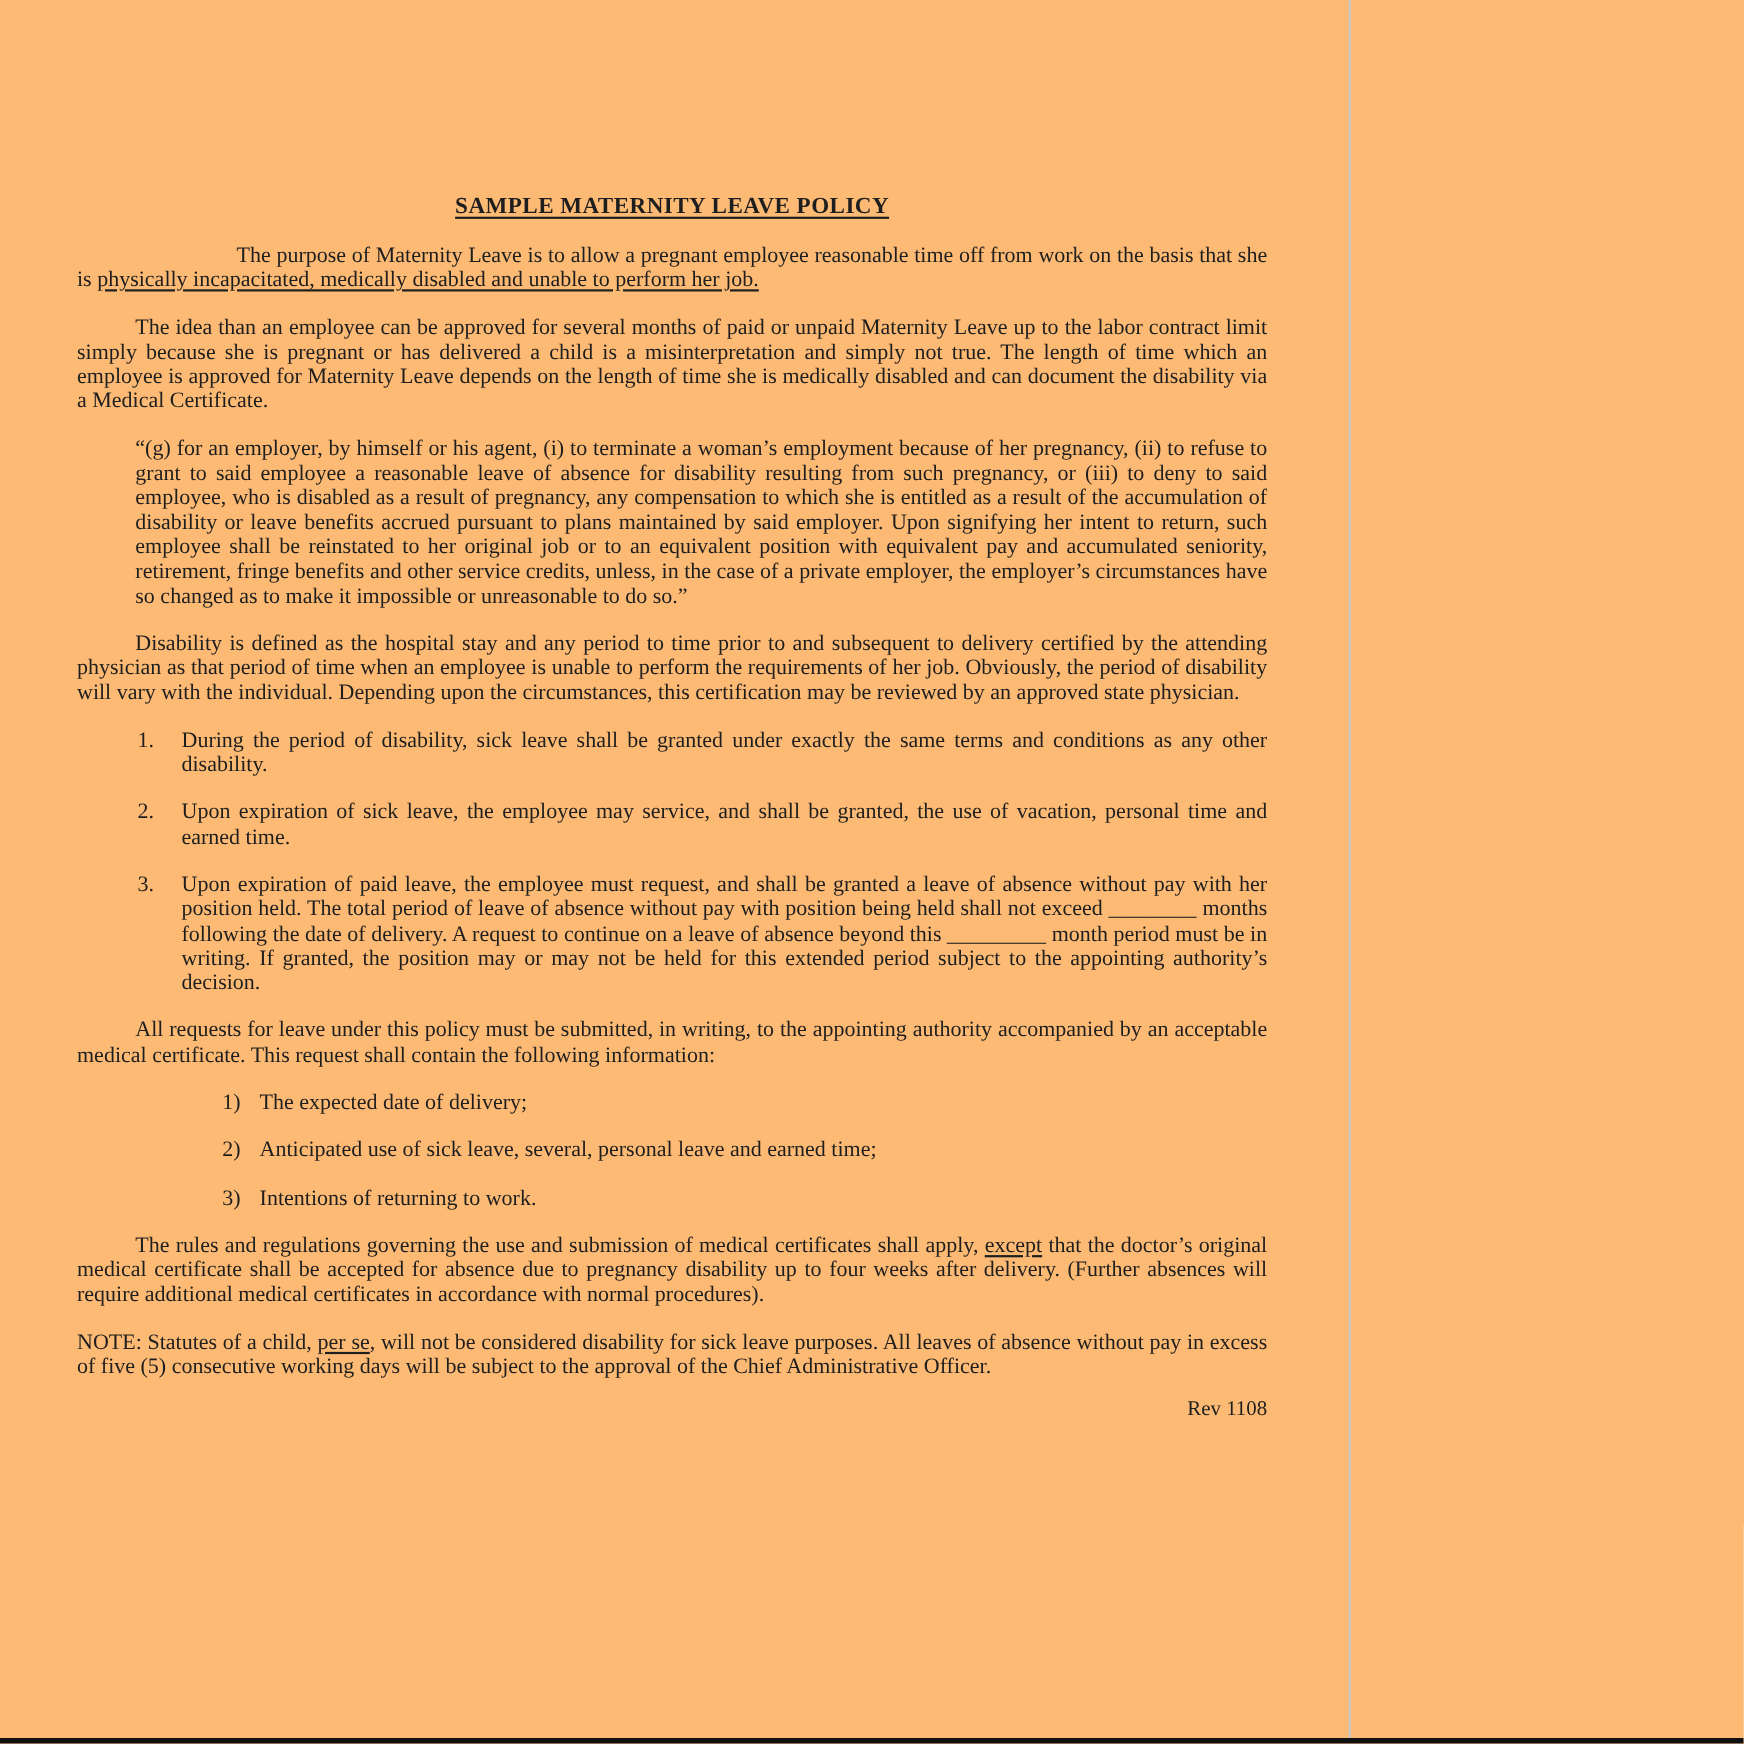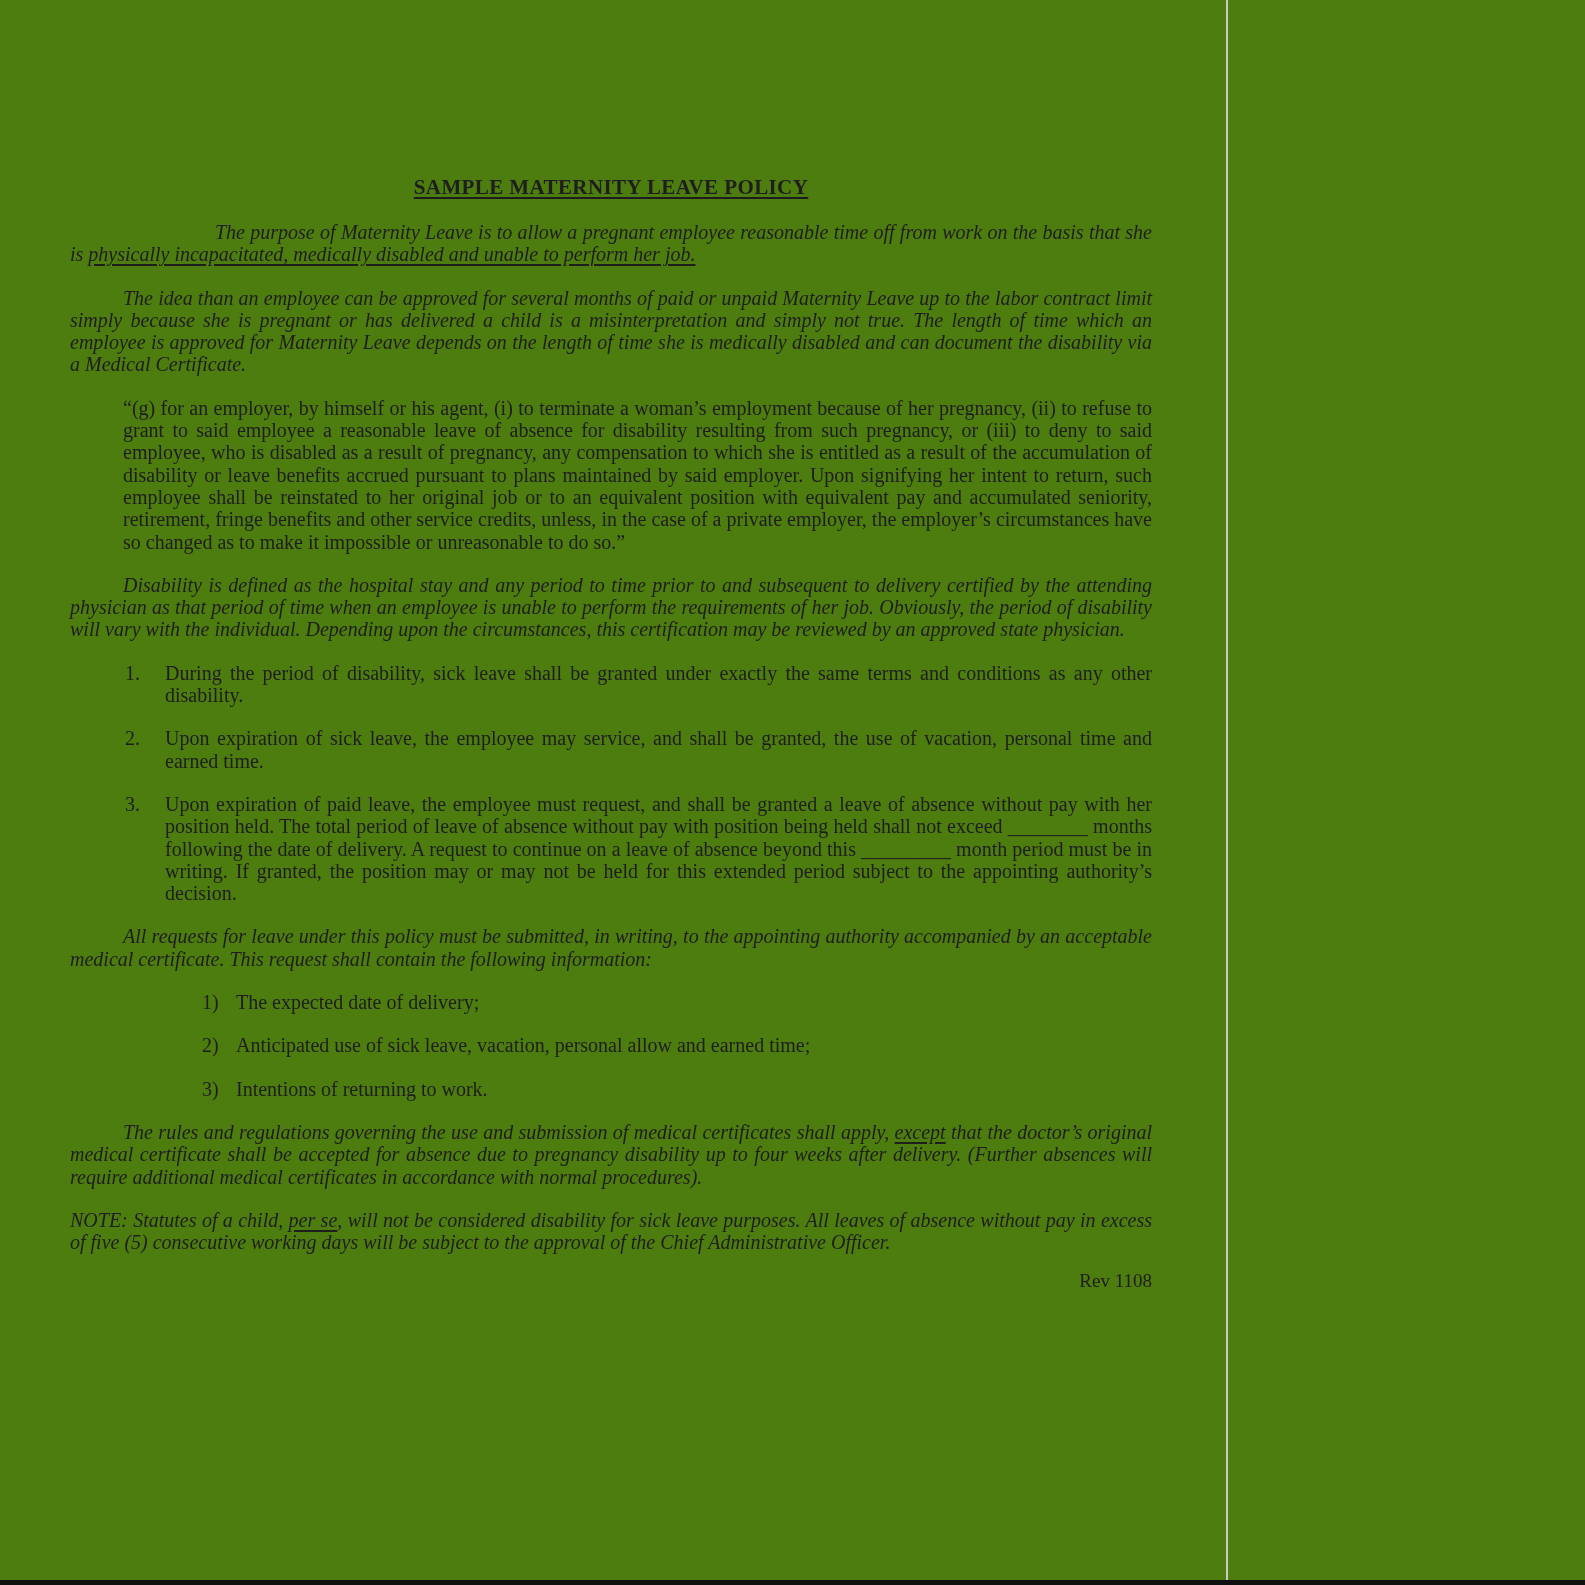--- a/index.html
+++ b/index.html
@@ -1,40 +1,40 @@
 <!DOCTYPE html>
 <html><head>
 <meta charset="utf-8">
 <style>
   html,body{margin:0;padding:0;}
   body{
     width:1585px;height:1585px;background:#ffffff;overflow:hidden;
     font-family:"Liberation Serif","DejaVu Serif",serif;
     color:#1e1e1e;
   }
-  .sheet{position:relative;width:1585px;height:1585px;background:#4d7c0f;}
+  .sheet{position:relative;width:1585px;height:1585px;background:#fdba74;}
   .page-edge{
     position:absolute;top:0;bottom:5px;left:1226px;width:2px;
     background:#c9c9c9;
   }
   .bottom-edge{
     position:absolute;left:0;bottom:0;width:1585px;height:5px;
     background:#101010;
   }
   .doc{
     position:absolute;left:70px;top:0;width:1082px;
     font-size:20px;line-height:22.3px;text-align:justify;
   }
   .title{
     margin:174px 0 0 0;
     font-size:21px;line-height:26px;font-weight:bold;
     text-align:center;letter-spacing:.4px;
   }
   .title span{text-decoration:underline;text-decoration-thickness:2px;text-underline-offset:3px;}
-  .doc p{margin:21px 0 0 0;font-style:italic;}
+  .doc p{margin:21px 0 0 0;}
   .indent-lg{text-indent:145px;}
   .indent{text-indent:53px;}
   .quote{
     margin:21px 0 18px 53px;width:1029px;text-align:justify;
   }
   .quote-wrap{margin-bottom:8px;}
   .num-item{position:relative;margin-top:21px;padding-left:95px;text-align:justify;}
   .num-item .num{position:absolute;left:55px;top:0;}
   .sub-item{position:relative;margin-top:21px;padding-left:166px;text-align:left;}
   .sub-item .num{position:absolute;left:132px;top:0;}
@@ -81,21 +81,21 @@
 
     <p class="indent">All requests for leave under this policy must be submitted, in writing, to the appointing authority accompanied by an acceptable medical certificate.  This request shall contain the following information:</p>
 
     <div class="sub-item">
       <span class="num">1)</span>
       <span>The expected date of delivery;</span>
     </div>
 
     <div class="sub-item">
       <span class="num">2)</span>
-      <span>Anticipated use of sick leave, vacation, personal allow and earned time;</span>
+      <span>Anticipated use of sick leave, several, personal leave and earned time;</span>
     </div>
 
     <div class="sub-item">
       <span class="num">3)</span>
       <span>Intentions of returning to work.</span>
     </div>
 
     <p class="indent"><span>The rules and regulations governing the use and submission of medical certificates shall apply, </span><span class="u">except</span><span> that the doctor’s original medical certificate shall be accepted for absence due to pregnancy disability up to four weeks after delivery.  (Further absences will require additional medical certificates in accordance with normal procedures).</span></p>
 
     <p class="note"><span>NOTE:  Statutes of a child, </span><span class="u">per se</span><span>, will not be considered disability for sick leave purposes.  All leaves of absence without pay in excess of five (5) consecutive working days will be subject to the approval of the Chief Administrative Officer.</span></p>

